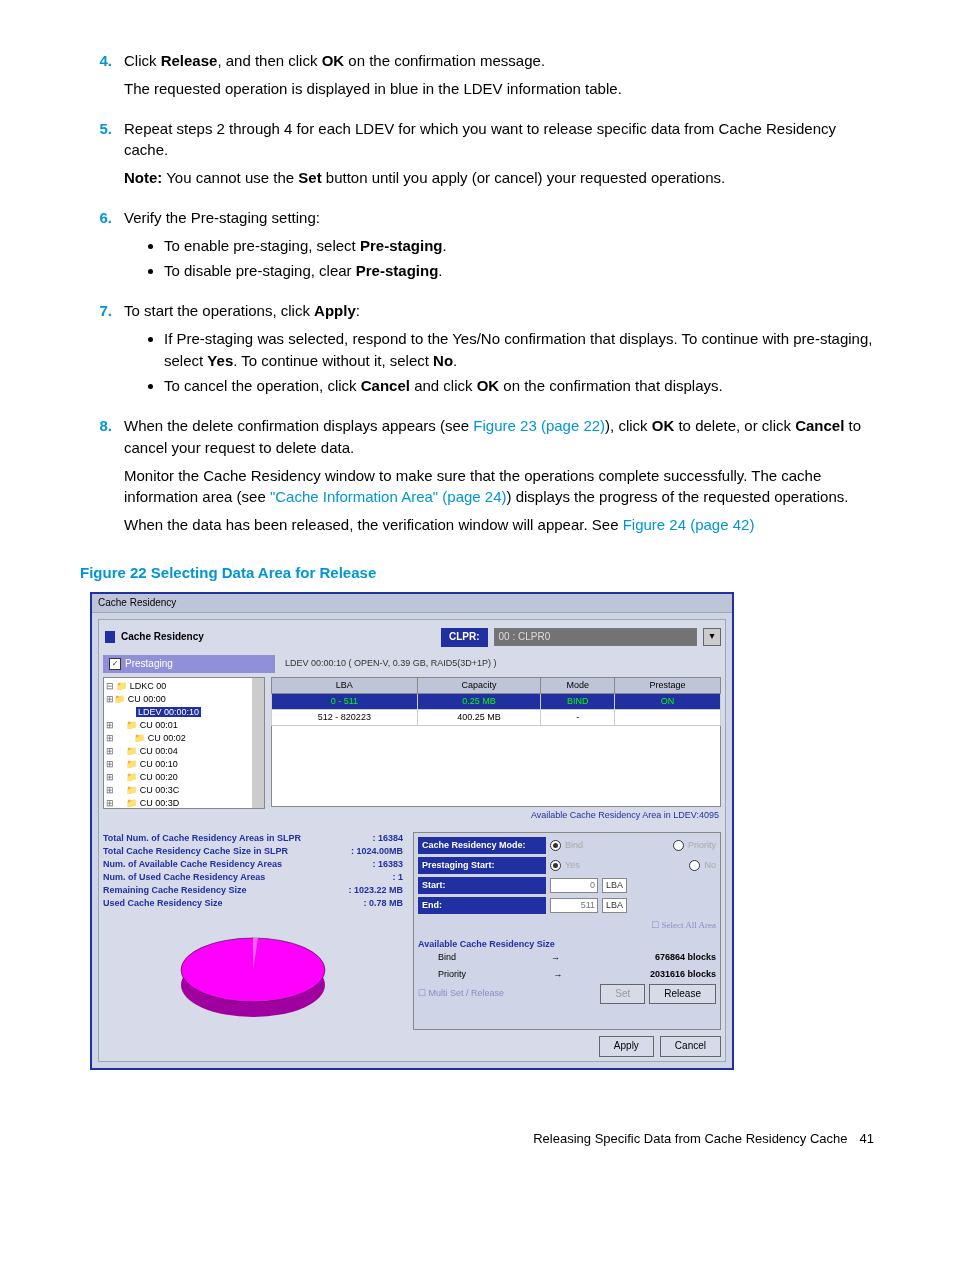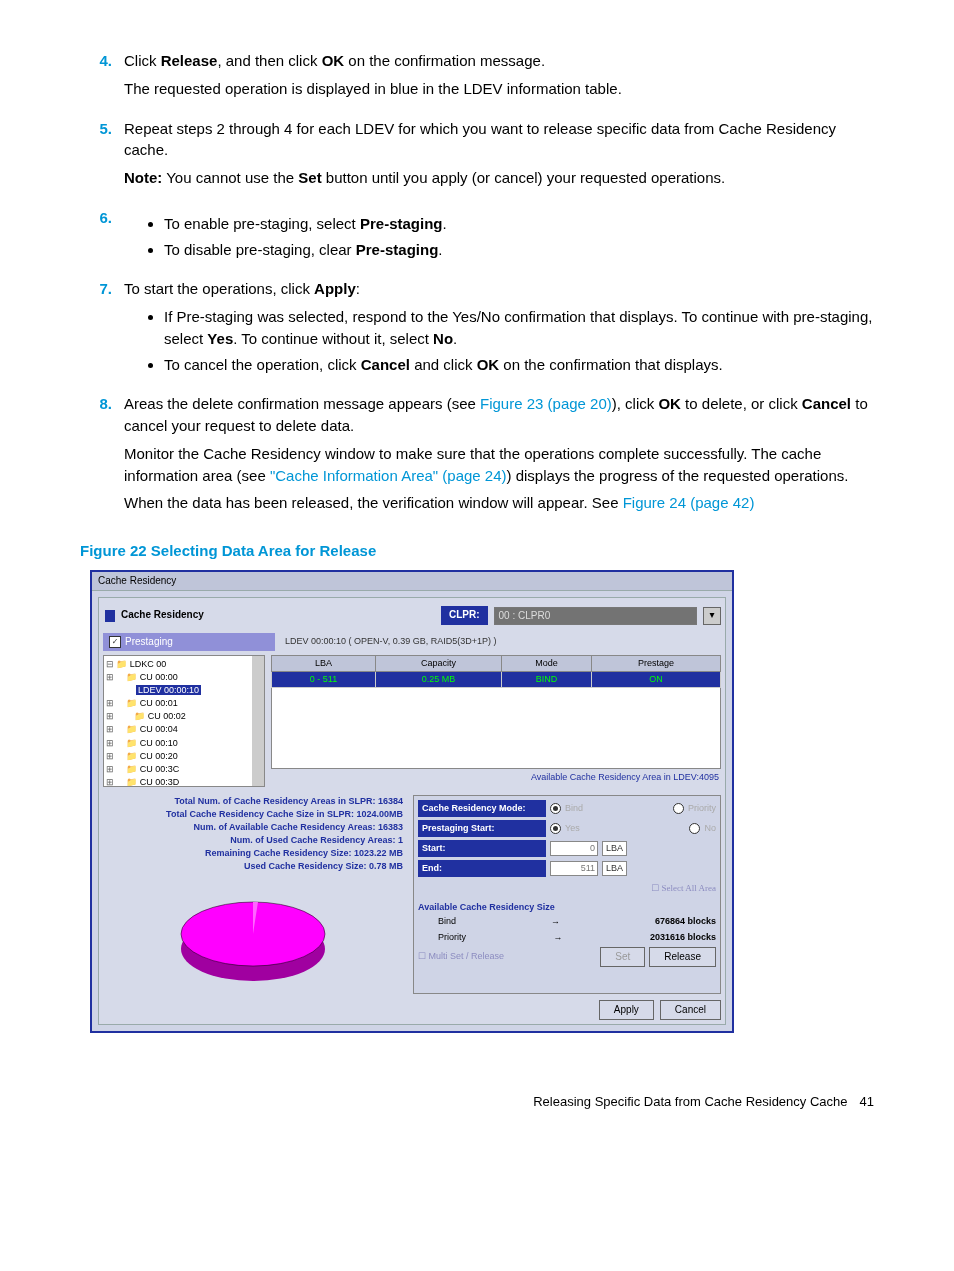--- a/index.html
+++ b/index.html
@@ -59,21 +59,21 @@
   .grid{width:100%; border-collapse:collapse; background:#fff; font-size:9px;}
   .grid th{background:#bfc5d9; border:1px solid #888; padding:1px 4px; font-weight:normal;}
   .grid td{border:1px solid #ccc; padding:1px 4px; text-align:center;}
   .grid tr.sel td{background:#2030a0; color:#0f0;}
   .grid tr.sel td.on{color:#0f0;}
   .grid-empty{height:80px; background:#fff; border:1px solid #888; border-top:none;}
   .avail{color:#2030a0; text-align:right; font-size:9px; padding:2px;}
 
   .lower{display:flex; gap:10px; margin-top:8px;}
   .stats{width:300px; font-size:9px;}
-  .stats-line{display:flex; justify-content:flex-end; color:#2030a0; font-weight:bold;}
+  .stats-line{display:flex; justify-content:space-between; color:#2030a0; font-weight:bold;}
   .stats-line .v{color:#2030a0; font-weight:bold;}
   .pie{width:180px; height:110px; margin:10px auto 0;}
   .pie svg{width:100%; height:100%;}
 
   .panel{flex:1; border:1px solid #888; background:#cfd4e6; padding:4px; font-size:9px;}
   .prow{display:flex; align-items:center; gap:4px; margin-bottom:3px;}
   .plbl{background:#2030a0; color:#fff; padding:2px 4px; flex:0 0 120px; font-weight:bold;}
   .radio{width:9px; height:9px; border:1px solid #333; border-radius:50%; background:#fff; display:inline-flex; align-items:center; justify-content:center;}
   .radio.on::after{content:""; width:5px; height:5px; background:#333; border-radius:50%;}
   .rlbl{color:#aaa;}
@@ -101,40 +101,41 @@
   <li>
     <span class="num">5.</span>
     <div class="body">
       <p>Repeat steps 2 through 4 for each LDEV for which you want to release specific data from Cache Residency cache.</p>
       <p><b>Note:</b><span> You cannot use the </span><b>Set</b><span> button until you apply (or cancel) your requested operations.</span></p>
     </div>
   </li>
   <li>
     <span class="num">6.</span>
     <div class="body">
+      <p>Verify the Pre-staging setting:</p>
       <ul class="bullets">
         <li><span>To enable pre-staging, select </span><b>Pre-staging</b><span>.</span></li>
         <li><span>To disable pre-staging, clear </span><b>Pre-staging</b><span>.</span></li>
       </ul>
     </div>
   </li>
   <li>
     <span class="num">7.</span>
     <div class="body">
       <p><span>To start the operations, click </span><b>Apply</b><span>:</span></p>
       <ul class="bullets">
         <li><span>If Pre-staging was selected, respond to the Yes/No confirmation that displays. To continue with pre-staging, select </span><b>Yes</b><span>. To continue without it, select </span><b>No</b><span>.</span></li>
         <li><span>To cancel the operation, click </span><b>Cancel</b><span> and click </span><b>OK</b><span> on the confirmation that displays.</span></li>
       </ul>
     </div>
   </li>
   <li>
     <span class="num">8.</span>
     <div class="body">
-      <p><span>Areas the delete confirmation message appears (see </span><a class="xref">Figure 23 (page 20)</a><span>), click </span><b>OK</b><span> to delete, or click </span><b>Cancel</b><span> to cancel your request to delete data.</span></p>
+      <p><span>When the delete confirmation displays appears (see </span><a class="xref">Figure 23 (page 22)</a><span>), click </span><b>OK</b><span> to delete, or click </span><b>Cancel</b><span> to cancel your request to delete data.</span></p>
       <p><span>Monitor the Cache Residency window to make sure that the operations complete successfully. The cache information area (see </span><a class="xref">"Cache Information Area" (page 24)</a><span>) displays the progress of the requested operations.</span></p>
       <p><span>When the data has been released, the verification window will appear. See </span><a class="xref">Figure 24 (page 42)</a></p>
     </div>
   </li>
 </ol>
 
 <div class="fig-title">Figure 22 Selecting Data Area for Release</div>
 
 <div class="scr">
   <div class="tab">Cache Residency</div>
@@ -156,21 +157,21 @@
         <span class="chk">✓</span>
         <span>Prestaging</span>
       </div>
       <div class="ldev-info">LDEV 00:00:10 ( OPEN-V, 0.39 GB, RAID5(3D+1P) )</div>
     </div>
 
     <div class="mid">
       <div class="tree">
         <ul id="tree-ul">
             <li class="open" style="padding-left: 10px;"><span class="icon-f">📁</span> LDKC 00</li>
-            <li style="padding-left: 20px;"><span class="icon-f">📁</span> CU 00:00</li>
+            <li style="padding-left: 8px;"><span class="icon-f">📁</span> CU 00:00</li>
             <li class="leaf" style="padding-left: 30px;"><span class="sel">LDEV 00:00:10</span></li>
             <li style="padding-left: 20px;"><span class="icon-f">📁</span> CU 00:01</li>
             <li style="padding-left: 28px;"><span class="icon-f">📁</span> CU 00:02</li>
             <li style="padding-left: 20px;"><span class="icon-f">📁</span> CU 00:04</li>
             <li style="padding-left: 20px;"><span class="icon-f">📁</span> CU 00:10</li>
             <li style="padding-left: 20px;"><span class="icon-f">📁</span> CU 00:20</li>
             <li style="padding-left: 20px;"><span class="icon-f">📁</span> CU 00:3C</li>
             <li style="padding-left: 20px;"><span class="icon-f">📁</span> CU 00:3D</li>
           </ul>
         <div class="sb"></div>
@@ -185,20 +186,26 @@
             <th>Prestage</th>
           </tr>
             </thead>
           <tbody id="grid-body">
               <tr class="sel">
                 <td>0 - 511</td>
                 <td>0.25 MB</td>
                 <td>BIND</td>
                 <td class="on">ON</td>
               </tr>
+              <tr>
+                <td>512 - 820223</td>
+                <td>400.25 MB</td>
+                <td>-</td>
+                <td class="on"></td>
+              </tr>
             </tbody>
         </table>
         <div class="grid-empty"></div>
         <div class="avail">Available Cache Residency Area in LDEV:4095</div>
       </div>
     </div>
 
     <div class="lower">
       <div class="stats">
         <div id="stats-lines">

